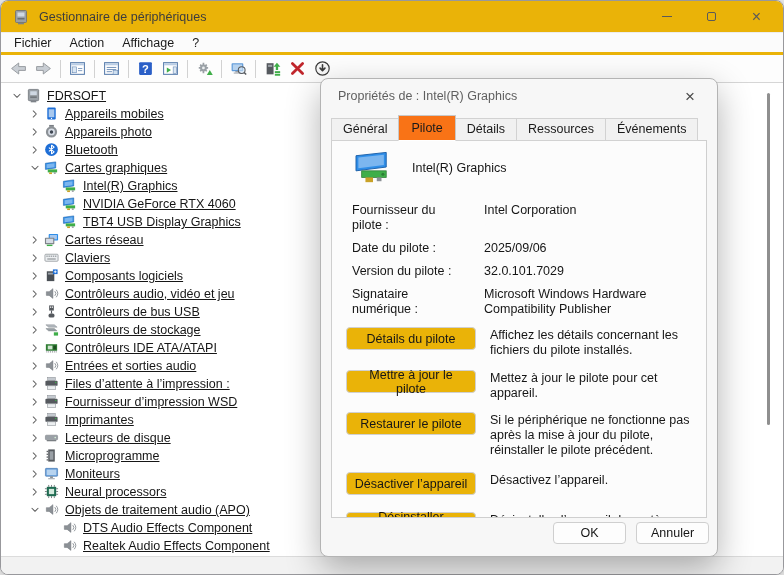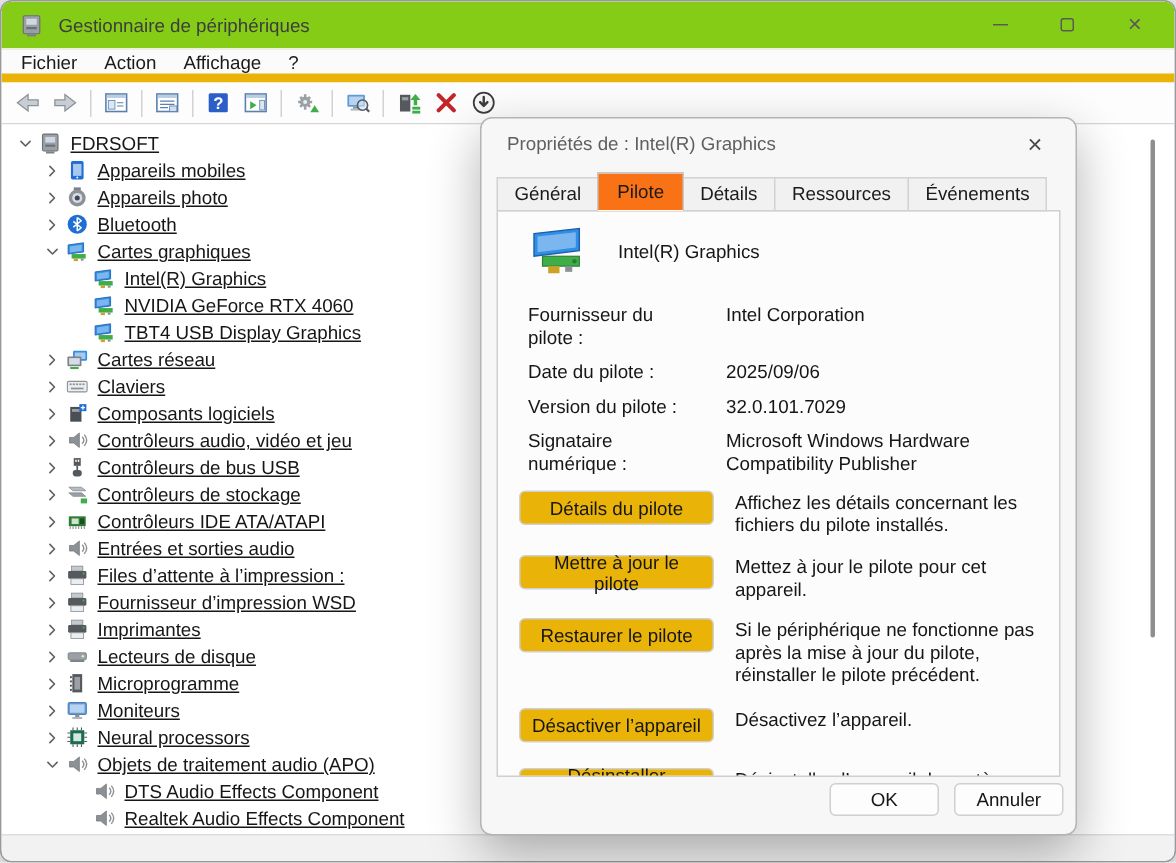--- a/index.html
+++ b/index.html
@@ -1,32 +1,32 @@
 <!DOCTYPE html>
 <html><head>
 <meta charset="utf-8">
 <style>
   html,body{margin:0;padding:0;background:#e9e9e9;font-family:"Liberation Sans",sans-serif;}
   *{box-sizing:border-box;}
   .stage{position:relative;width:784px;height:575px;overflow:hidden;}
   
   .window{position:absolute;inset:0;background:#ffffff;border:1px solid #98989c;border-radius:8px;
           display:flex;flex-direction:column;overflow:hidden;box-shadow:0 2px 10px rgba(0,0,0,.18);}
-  .titlebar{height:32px;flex:0 0 auto;background:#84cc16;display:flex;align-items:center;
+  .titlebar{height:32px;flex:0 0 auto;background:#eab308;display:flex;align-items:center;
             padding:0 4px 0 12px;border-bottom:1px solid #ededed;}
   .app-icon{width:16px;height:16px;margin-right:10px;flex:0 0 auto;}
   .app-icon svg{width:16px;height:16px;display:block;}
   .title-text{font-size:12.5px;color:#3d3d3d;}
   .caption-buttons{margin-left:auto;display:flex;height:100%;align-items:center;}
   .caption-btn{width:45px;height:30px;display:flex;align-items:center;justify-content:center;}
   .min-glyph{width:10px;height:1px;background:#5a5a5a;display:block;}
   .max-glyph{width:9px;height:9px;border:1px solid #5a5a5a;border-radius:2px;display:block;}
   .close-glyph{font-size:16px;color:#5a5a5a;line-height:1;}
-  .menubar{height:22px;flex:0 0 auto;background:#fbfbfb;display:flex;align-items:flex-start;
-           padding-left:4px;border-bottom:6px solid #eab308;}
+  .menubar{height:22px;flex:0 0 auto;background:#fbfbfb;display:flex;align-items:center;
+           padding-left:4px;border-bottom:3px solid #eab308;}
   .menu-item{font-size:12.5px;color:#1a1a1a;padding:2px 9px;}
   .toolbar{height:28px;flex:0 0 auto;display:flex;align-items:center;padding-left:5px;
            background:#fdfdfd;border-bottom:1px solid #d6d6d6;}
   .tb-btn{width:25px;height:24px;display:flex;align-items:center;justify-content:center;border-radius:3px;}
   .tb-btn .icon{width:17px;height:17px;display:block;}
   .tb-btn svg{width:17px;height:17px;display:block;}
   .tb-sep{width:1px;height:18px;background:#d2d2d2;margin:0 4px;flex:0 0 auto;}
   
   .tree{flex:1;position:relative;background:#ffffff;overflow:hidden;padding-top:4px;}
   .tree-row{height:18px;display:flex;align-items:center;}

